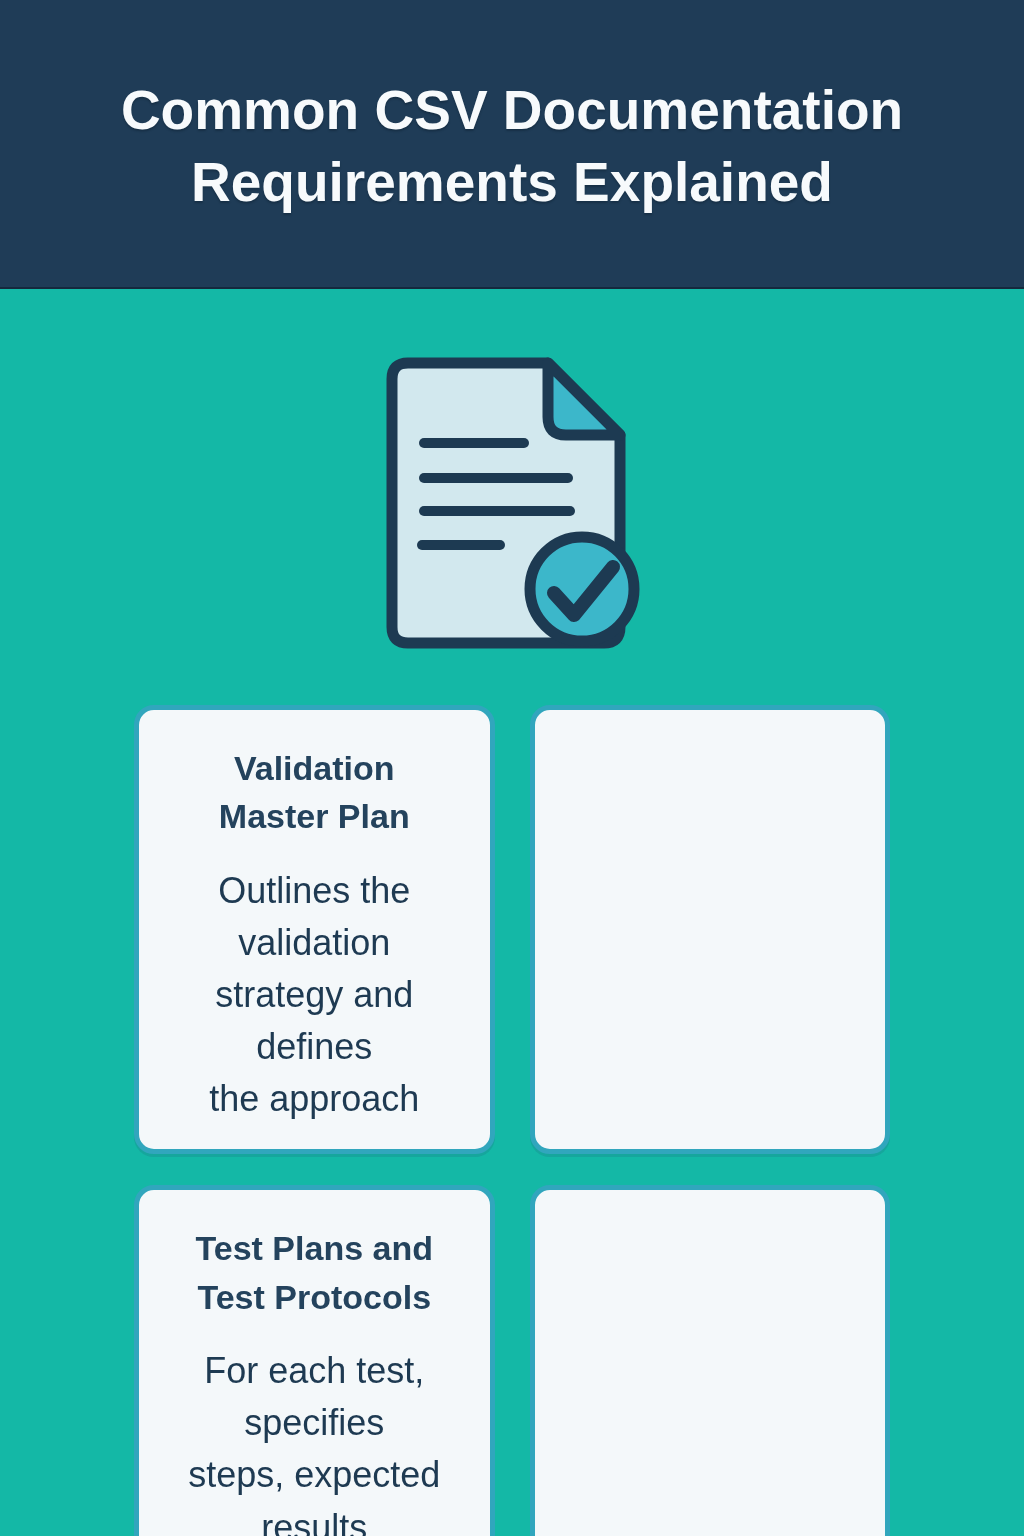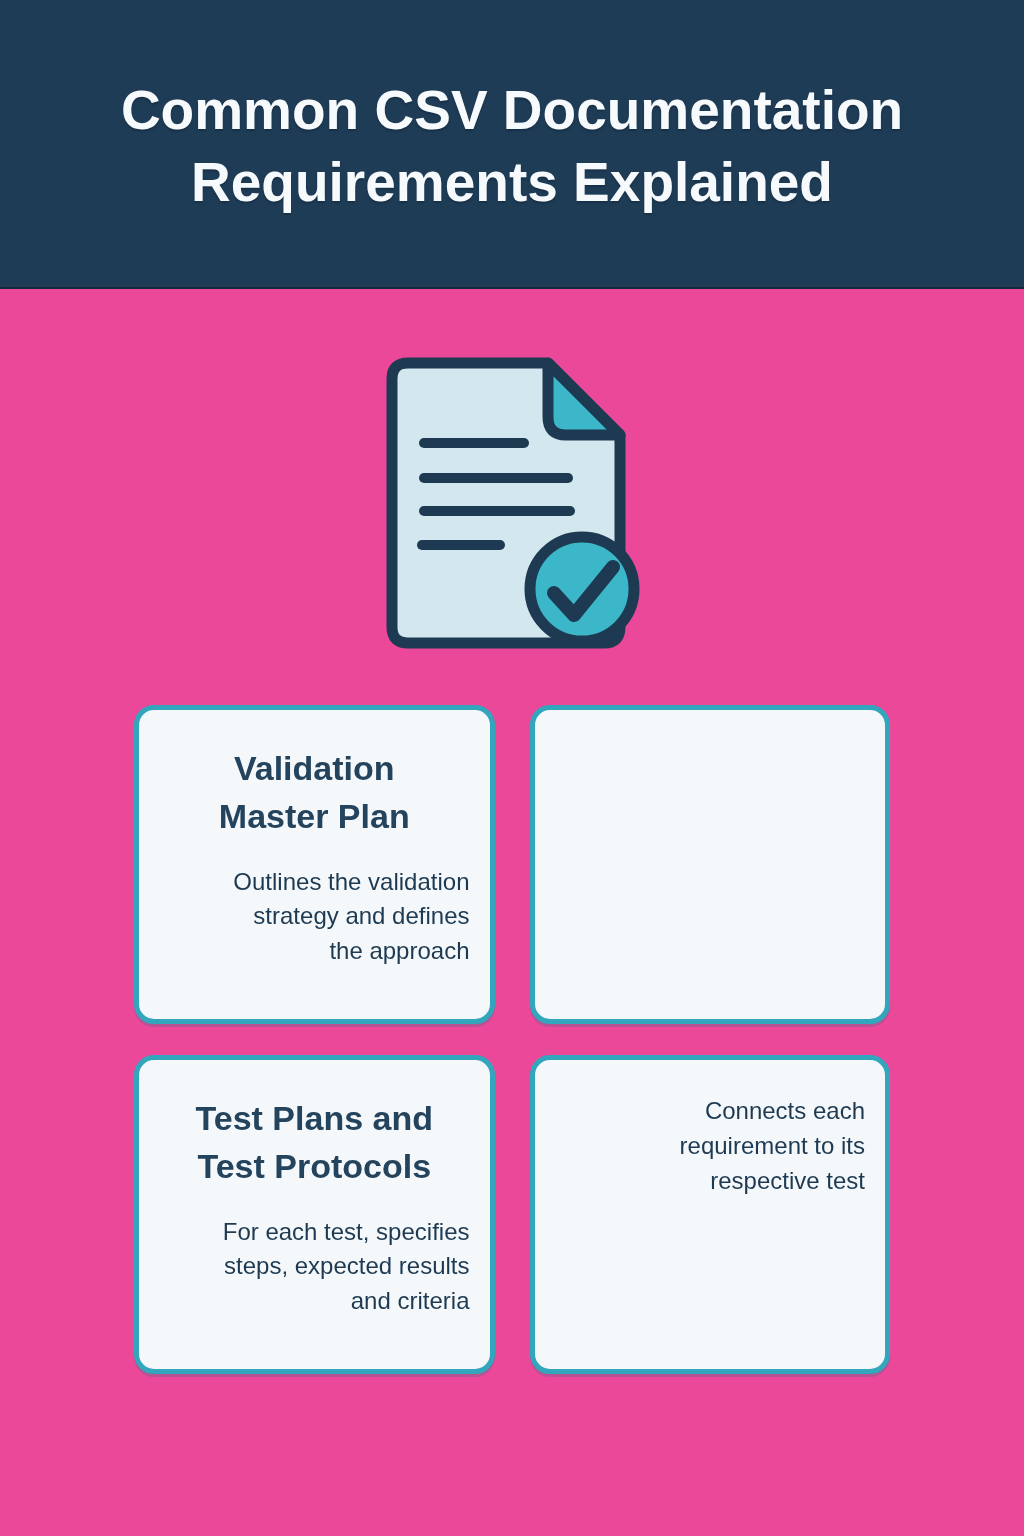--- a/index.html
+++ b/index.html
@@ -10,21 +10,21 @@
     width: 1024px;
     height: 1536px;
     background: #eef4f7;
     font-family: "Liberation Sans", "DejaVu Sans", sans-serif;
     overflow: hidden;
   }
   .page {
     position: relative;
     width: 1024px;
     height: 1536px;
-    background: #ec4899;
+    background: #14b8a6;
   }
 
   
   .header {
     box-sizing: border-box;
     width: 1024px;
     height: 289px;
     background: #1f3c57;
     border-bottom: 2px solid #15293d;
     display: flex;
@@ -75,25 +75,24 @@
     margin: 0 0 24px 0;
     color: #24435d;
     font-size: 34px;
     font-weight: bold;
     line-height: 1.42;
     white-space: pre-line;
   }
   .card p {
     margin: 0;
     color: #1e3a52;
-    font-size: 24px;
+    font-size: 36px;
     font-weight: normal;
     line-height: 1.45;
     white-space: pre-line;
-    text-align: right;
   }
 </style>
 </head>
 <body>
 
 <div class="page">
 
   <div class="header">
     <h1>Common CSV Documentation
 Requirements Explained</h1>
@@ -145,19 +144,16 @@
 
     <div class="card">
       <h2>Test Plans and
 Test Protocols</h2>
       <p>For each test, specifies
 steps, expected results
 and criteria</p>
     </div>
 
     <div class="card">
-      <p>Connects each
-requirement to its
-respective test</p>
     </div>
 
   </div>
 </div>
 
 </body></html>

